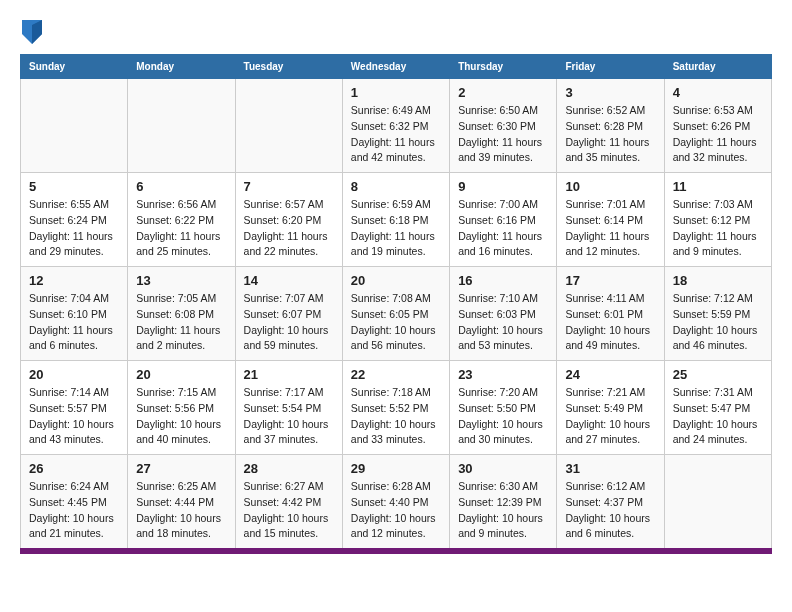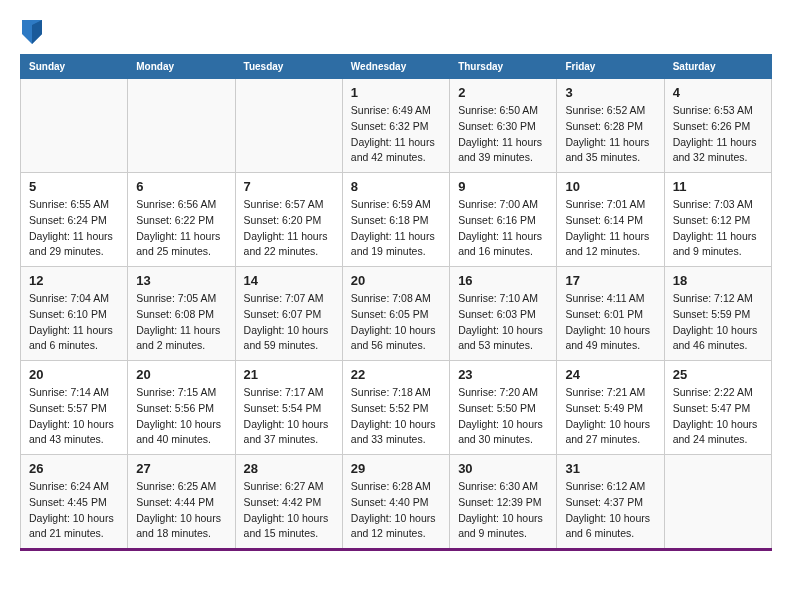--- a/index.html
+++ b/index.html
@@ -77,21 +77,21 @@
       margin-bottom: 3px;
       display: block;
     }
     .day-info {
       font-size: 10.5px;
       line-height: 1.5;
       color: #222;
     }
     .row-odd td { background: #f9f9f9; }
     .row-even td { background: #fff; }
-    tr:last-child td { border-bottom: 3px solid #701a75; }
+    tr:last-child td { border-bottom: 6px solid #701a75; }
   </style>
 </head>
 <body>
 
 <div class="header">
   <div class="logo">
     <div class="logo-text">
       <span class="logo-general"></span>
       <svg class="logo-icon" viewBox="0 0 20 24" xmlns="http://www.w3.org/2000/svg">
         <polygon points="0,0 20,0 20,14 10,24 0,14" fill="#2e7ac4"></polygon>
@@ -292,21 +292,21 @@
         </td>
         <td>
           <span class="day-num">24</span>
           <div class="day-info">Sunrise: 7:21 AM
 Sunset: 5:49 PM
 Daylight: 10 hours
 and 27 minutes.</div>
         </td>
         <td>
           <span class="day-num">25</span>
-          <div class="day-info">Sunrise: 2:22 AM
+          <div class="day-info">Sunrise: 7:31 AM
 Sunset: 5:47 PM
 Daylight: 10 hours
 and 24 minutes.</div>
         </td>
       </tr>
       <tr class="row-odd">
         <td>
           <span class="day-num">26</span>
           <div class="day-info">Sunrise: 6:24 AM
 Sunset: 4:45 PM

